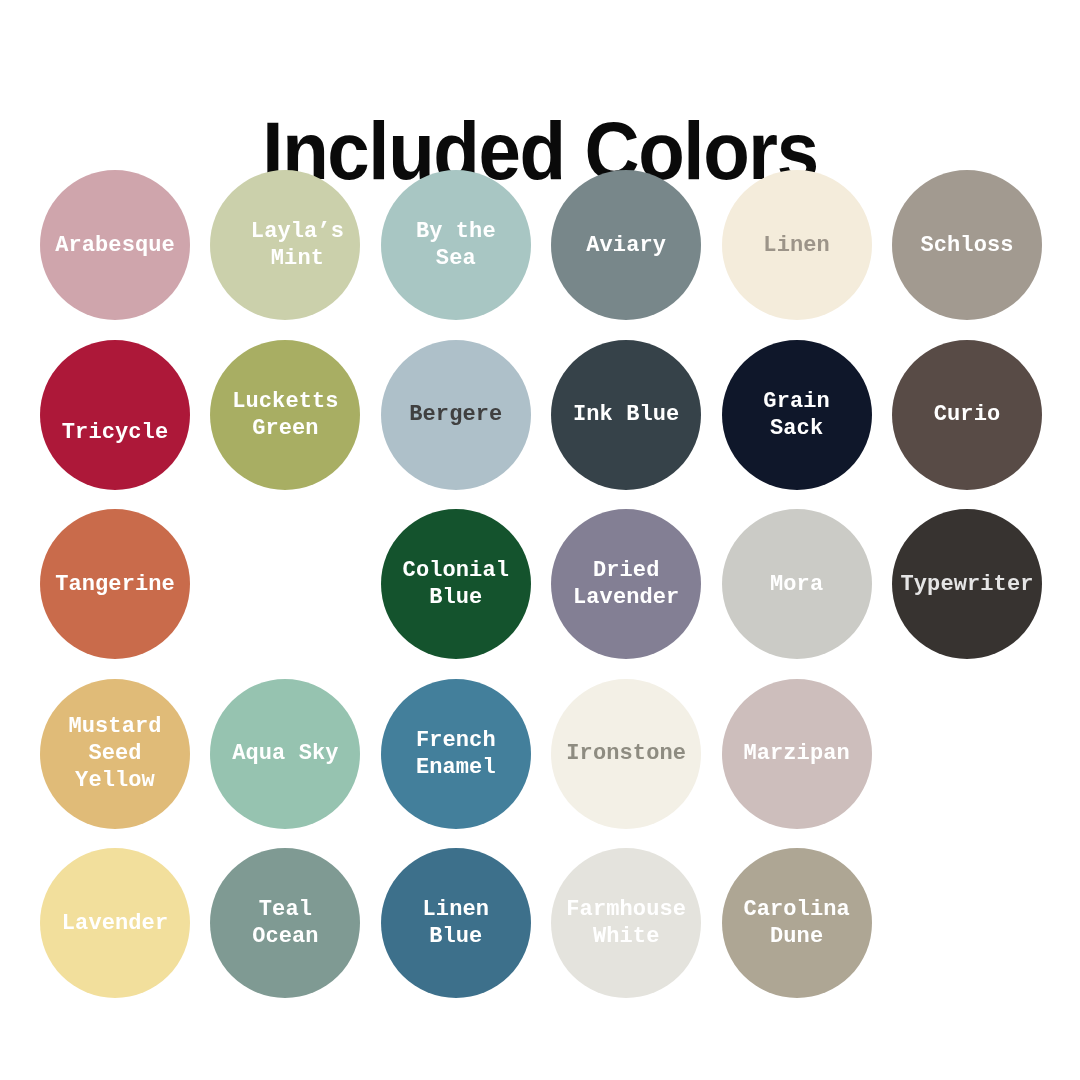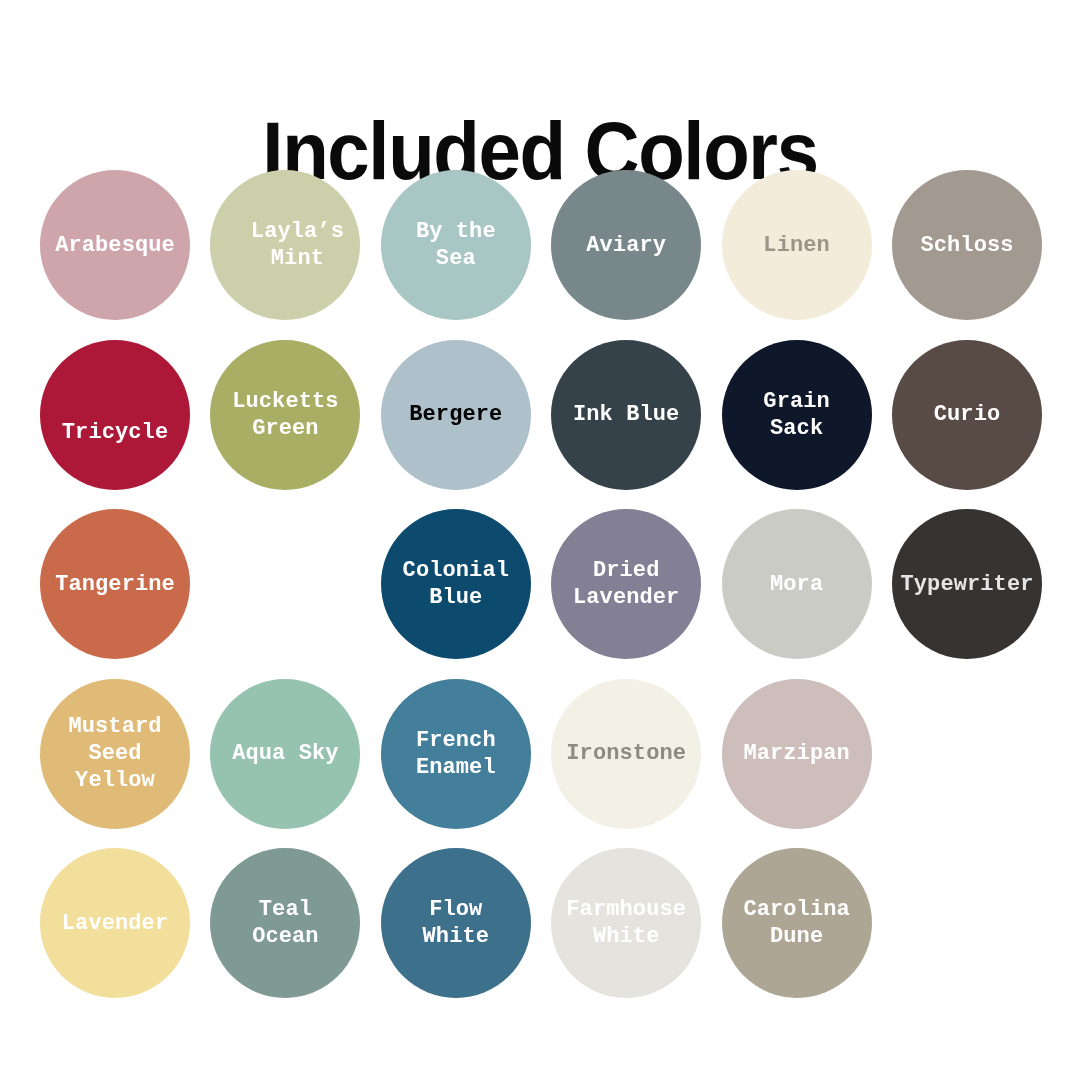--- a/index.html
+++ b/index.html
@@ -103,37 +103,37 @@
         </div>
       </div>
       <div class="swatch-row">
         <div class="swatch swatch-col-0" style="background: rgb(173, 24, 57);">
           <span class="swatch-label" style="color: rgb(255, 255, 255); margin-top: 35px;">Tricycle</span>
         </div>
         <div class="swatch swatch-col-1" style="background: rgb(168, 174, 99);">
           <span class="swatch-label" style="color: rgb(255, 255, 255);">Lucketts Green</span>
         </div>
         <div class="swatch swatch-col-2" style="background: rgb(174, 192, 201);">
-          <span class="swatch-label" style="color: #000000;">Bergere</span>
+          <span class="swatch-label" style="color: #404040;">Bergere</span>
         </div>
         <div class="swatch swatch-col-3" style="background: rgb(54, 66, 73);">
           <span class="swatch-label" style="color: rgb(255, 255, 255);">Ink Blue</span>
         </div>
         <div class="swatch swatch-col-4" style="background: #0f172a;">
           <span class="swatch-label" style="color: rgb(255, 255, 255);">Grain Sack</span>
         </div>
         <div class="swatch swatch-col-5" style="background: rgb(88, 75, 70);">
           <span class="swatch-label" style="color: rgb(255, 255, 255);">Curio</span>
         </div>
       </div>
       <div class="swatch-row">
         <div class="swatch swatch-col-0" style="background: rgb(201, 107, 75);">
           <span class="swatch-label" style="color: rgb(255, 255, 255);">Tangerine</span>
         </div>
-        <div class="swatch swatch-col-2" style="background: #0c4a6e;">
+        <div class="swatch swatch-col-2" style="background: #14532d;">
           <span class="swatch-label" style="color: rgb(255, 255, 255);">Colonial Blue</span>
         </div>
         <div class="swatch swatch-col-3" style="background: rgb(131, 127, 148);">
           <span class="swatch-label" style="color: rgb(255, 255, 255);">Dried Lavender</span>
         </div>
         <div class="swatch swatch-col-4" style="background: rgb(203, 203, 198);">
           <span class="swatch-label" style="color: rgb(255, 255, 255);">Mora</span>
         </div>
         <div class="swatch swatch-col-5" style="background: rgb(55, 51, 48);">
           <span class="swatch-label" style="color: #e5e5e5;">Typewriter</span>
@@ -157,21 +157,21 @@
         </div>
       </div>
       <div class="swatch-row">
         <div class="swatch swatch-col-0" style="background: rgb(242, 223, 156);">
           <span class="swatch-label" style="color: rgb(255, 255, 255);">Lavender</span>
         </div>
         <div class="swatch swatch-col-1" style="background: rgb(127, 154, 147);">
           <span class="swatch-label" style="color: rgb(255, 255, 255);">Teal Ocean</span>
         </div>
         <div class="swatch swatch-col-2" style="background: rgb(61, 112, 139);">
-          <span class="swatch-label" style="color: rgb(255, 255, 255);">Flow White</span>
+          <span class="swatch-label" style="color: rgb(255, 255, 255);">Linen Blue</span>
         </div>
         <div class="swatch swatch-col-3" style="background: rgb(228, 227, 221);">
           <span class="swatch-label" style="color: rgb(255, 255, 255);">Farmhouse White</span>
         </div>
         <div class="swatch swatch-col-4" style="background: rgb(174, 166, 148);">
           <span class="swatch-label" style="color: rgb(255, 255, 255);">Carolina Dune</span>
         </div>
       </div>
     </div>
 

